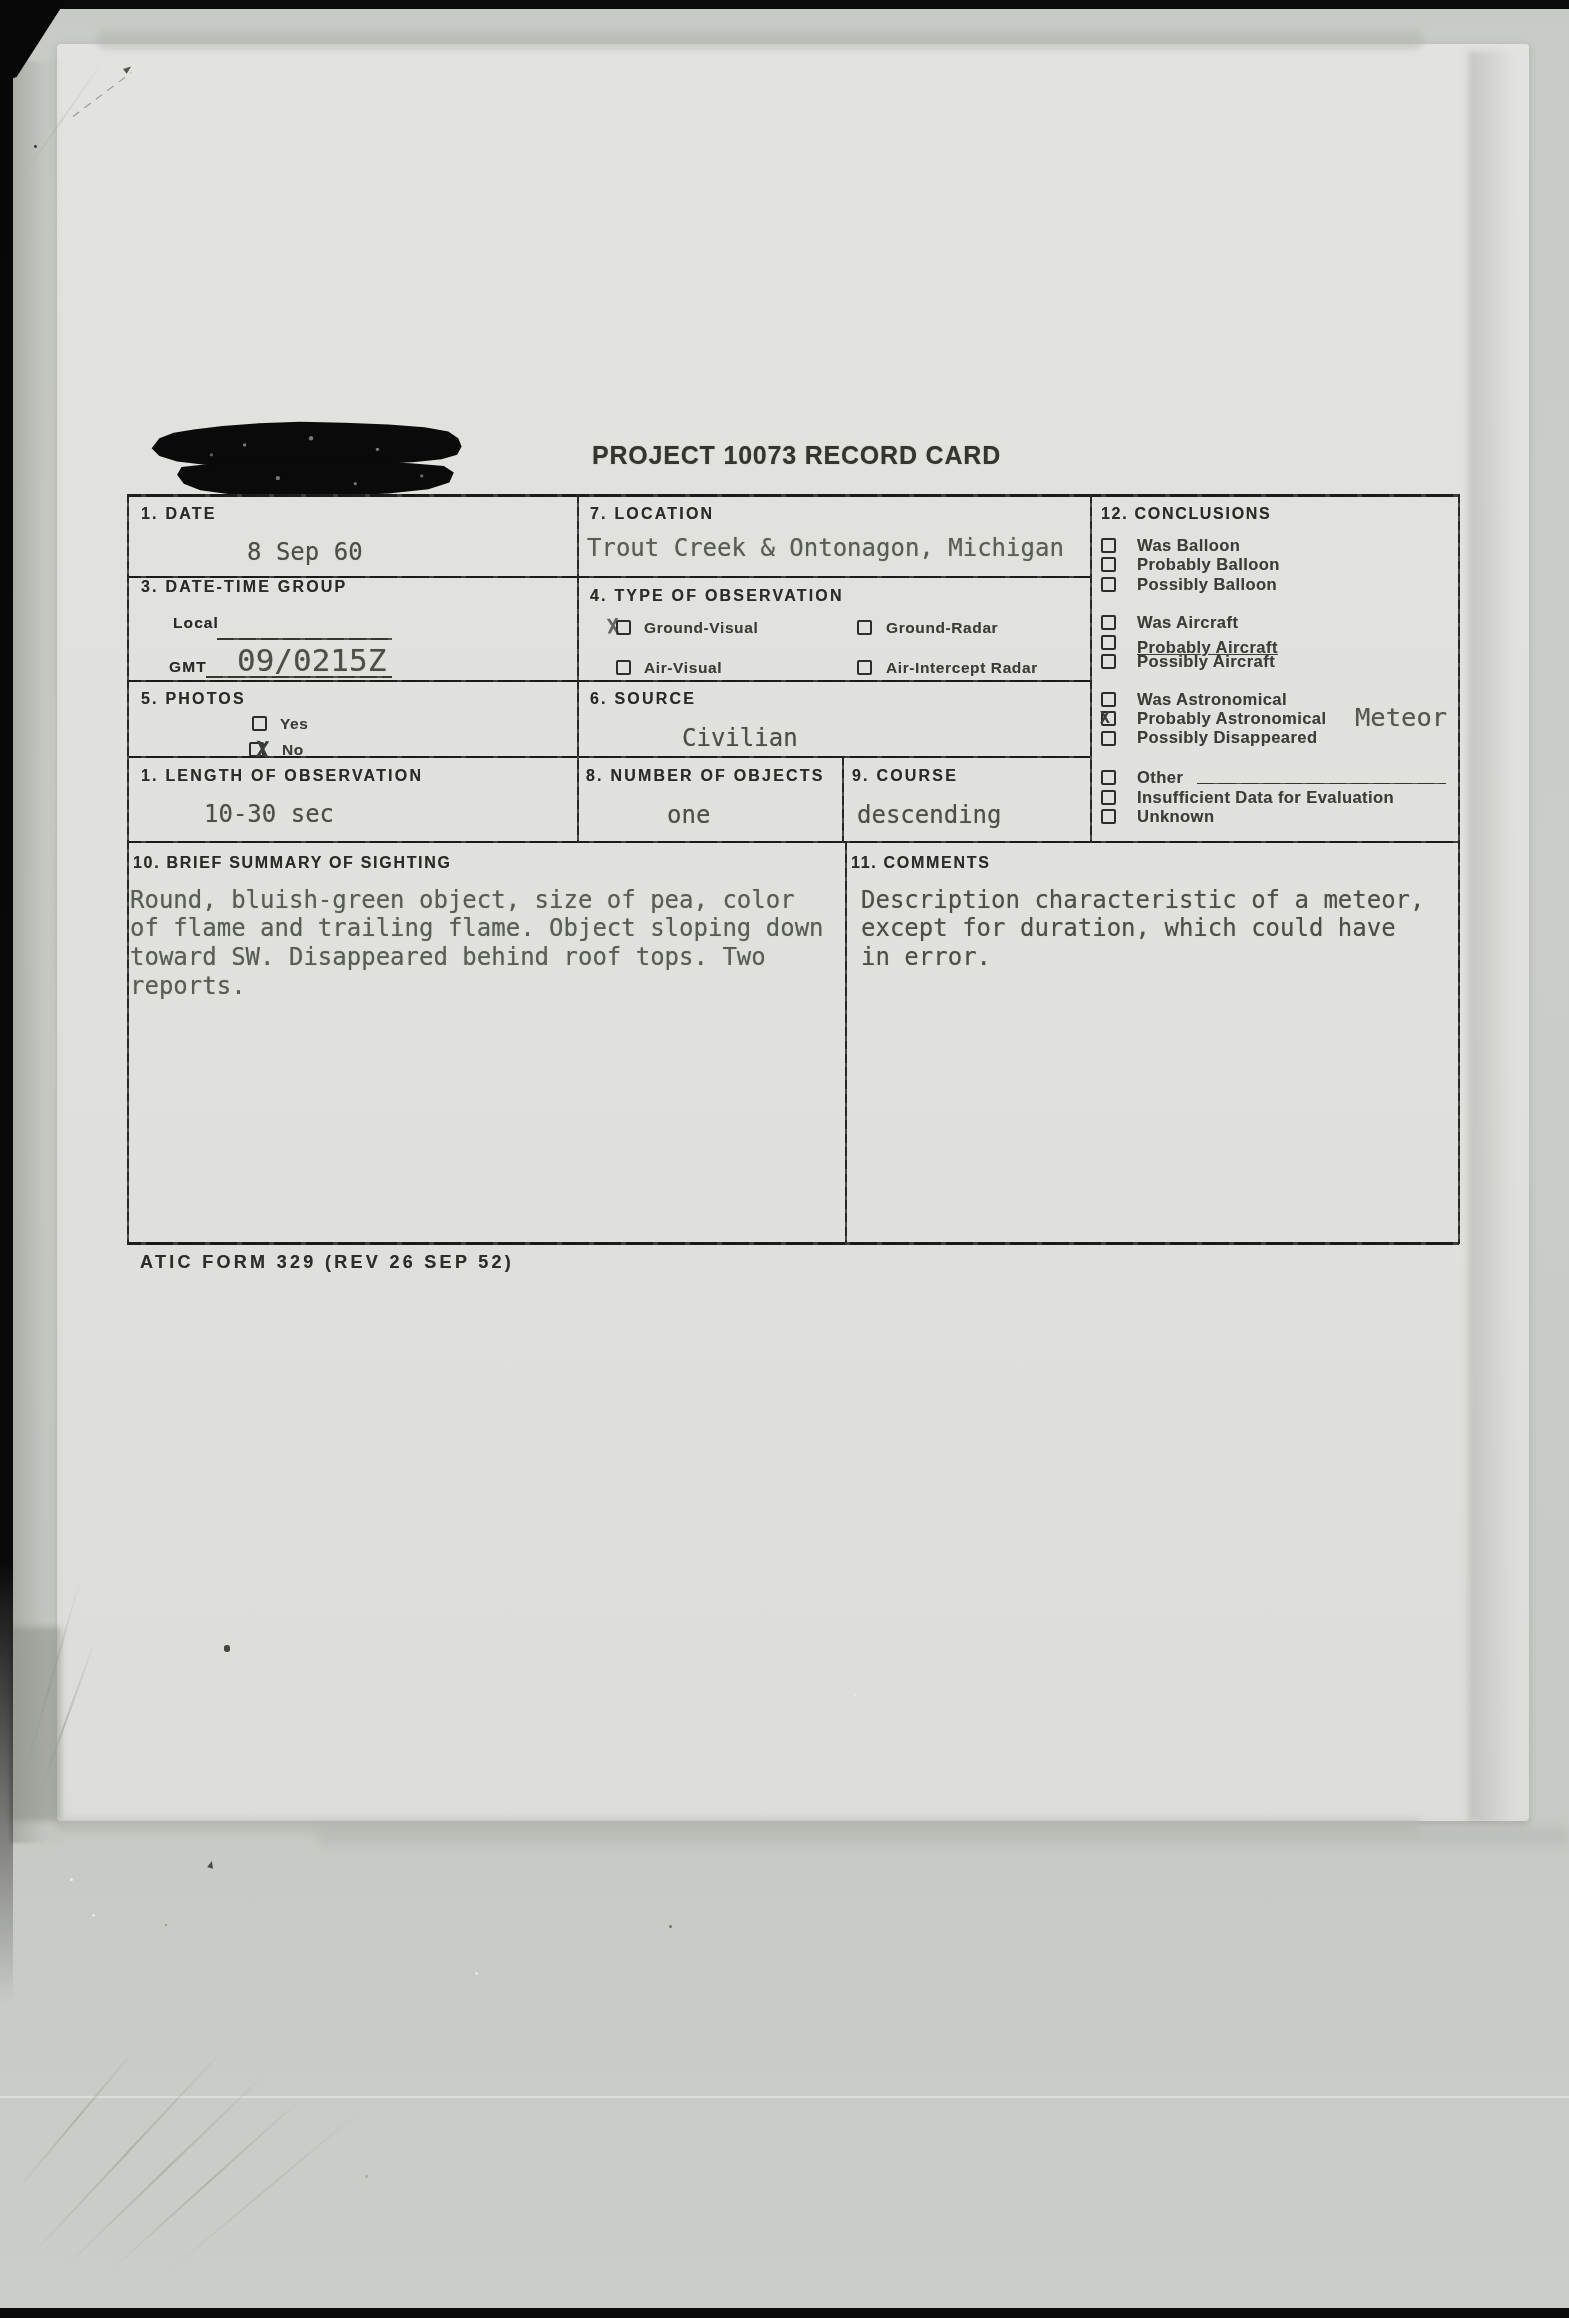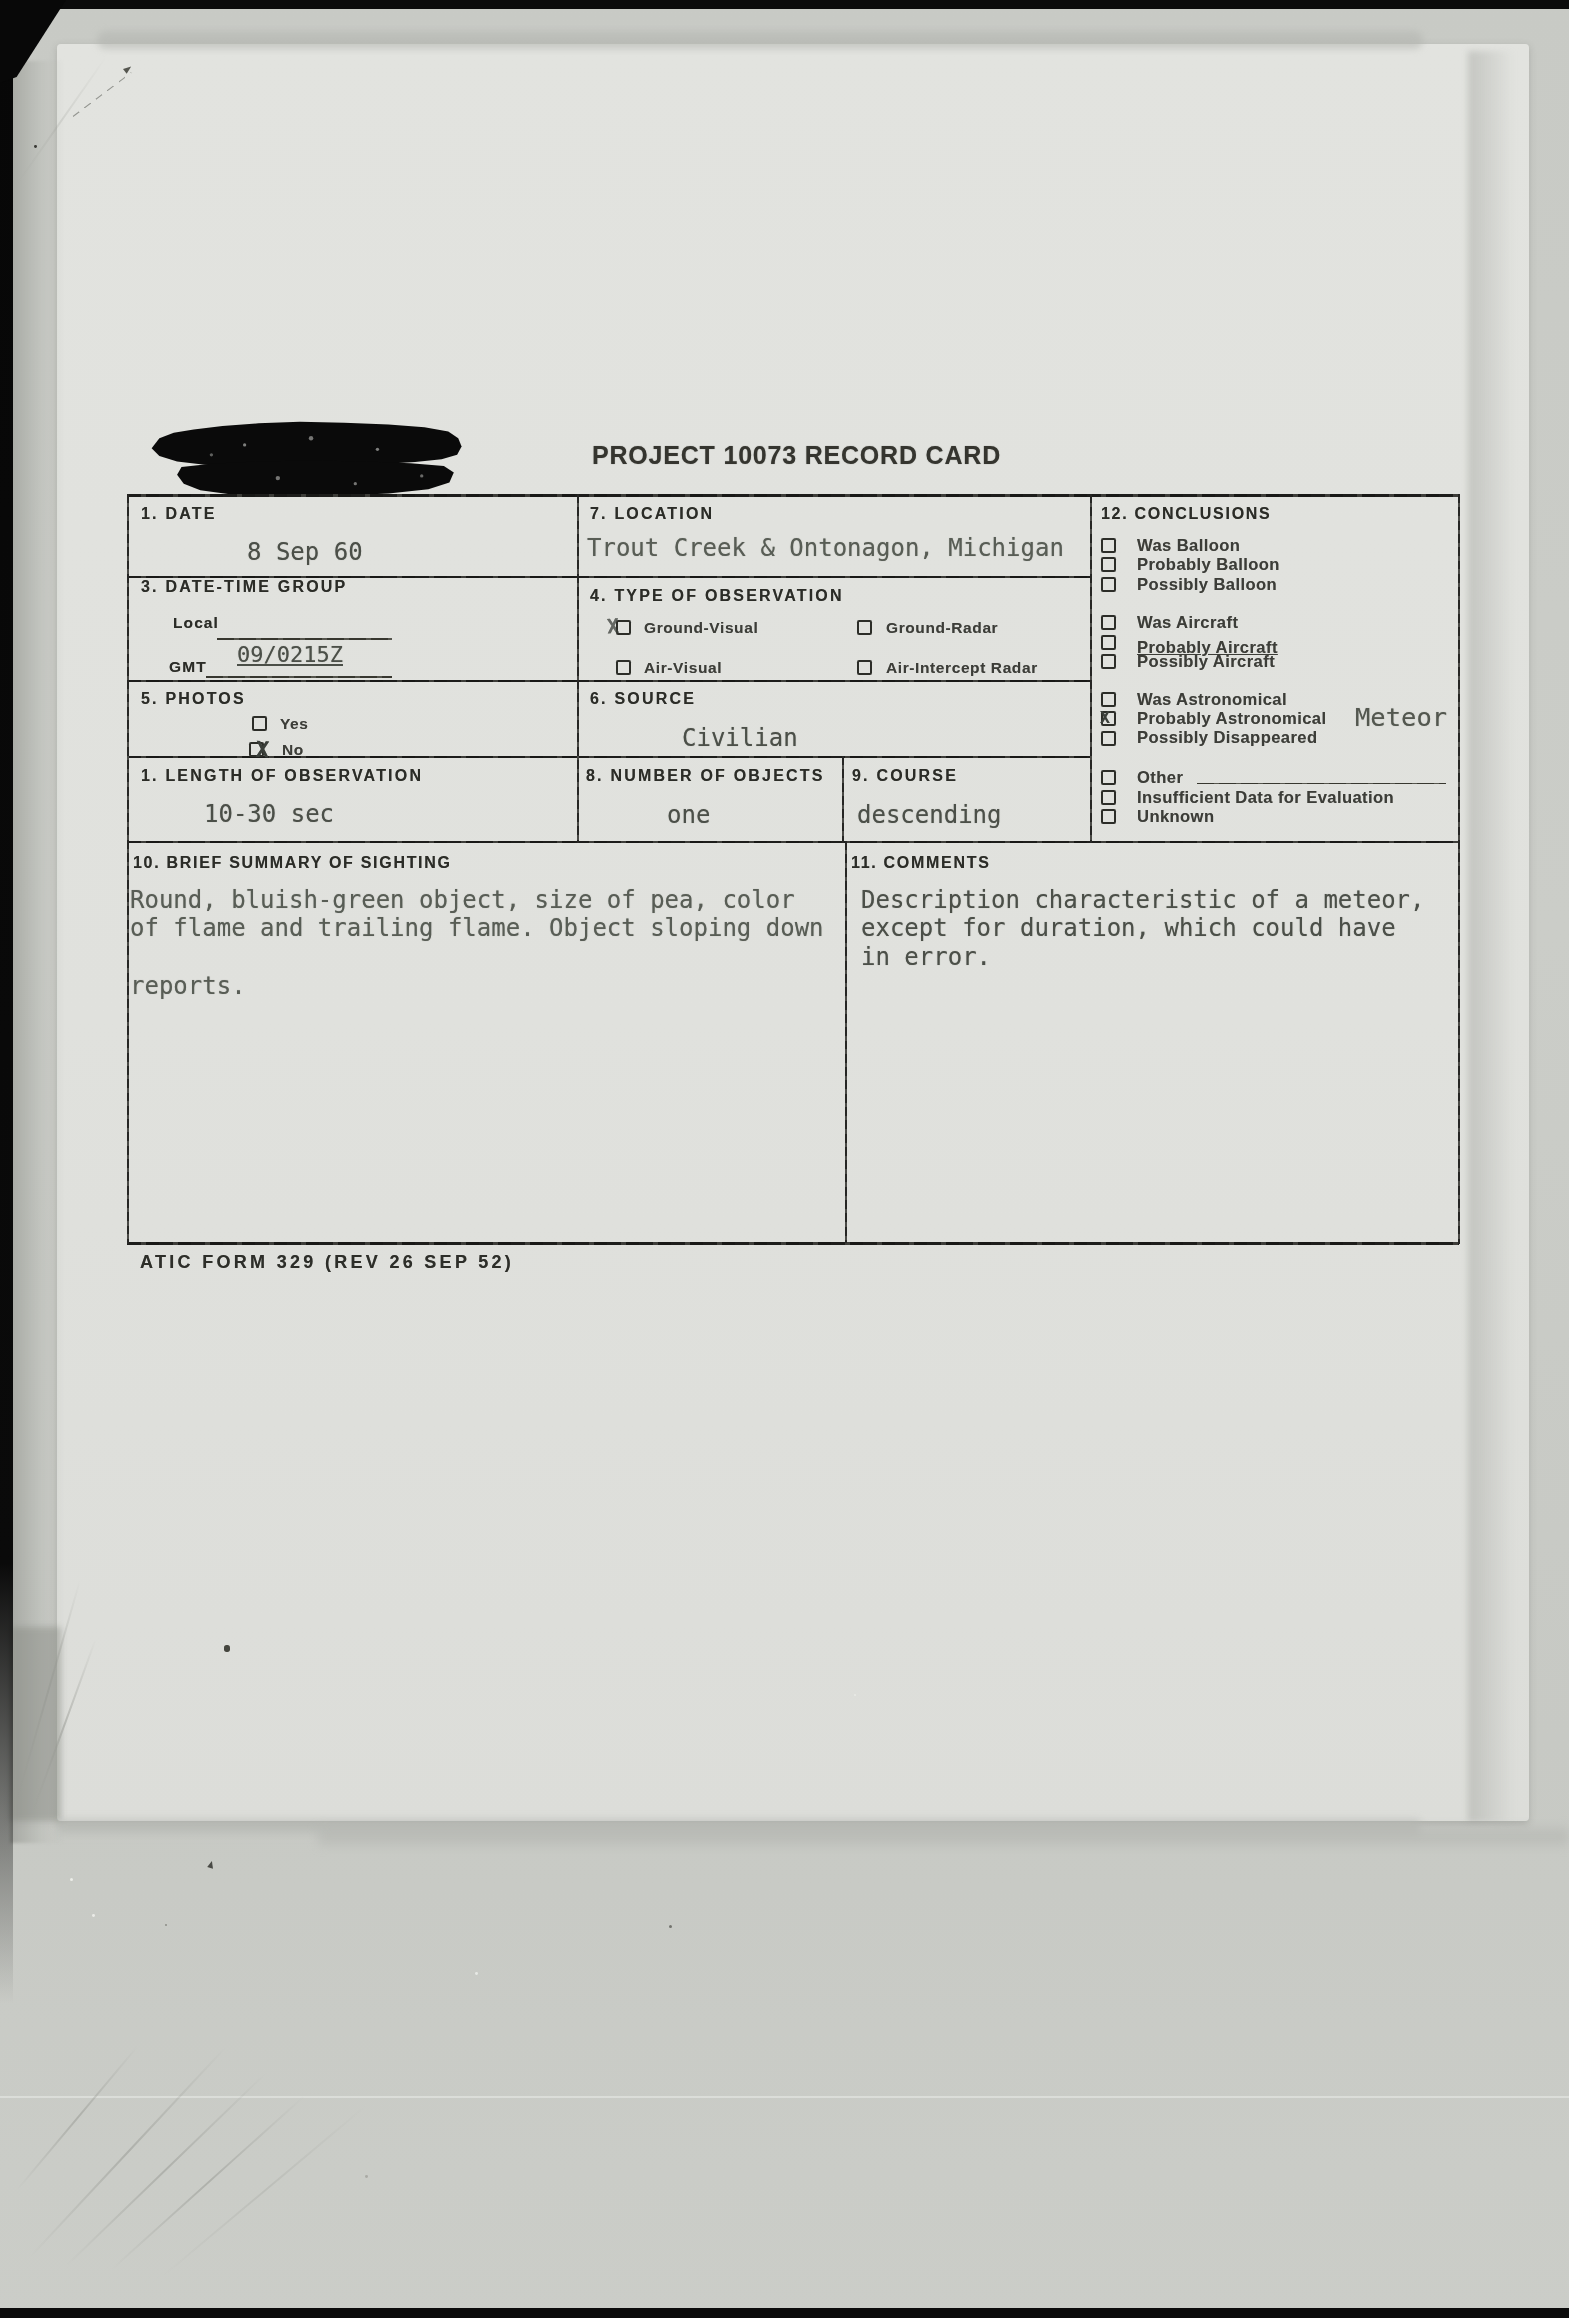--- a/index.html
+++ b/index.html
@@ -140,21 +140,21 @@
 
   <div class="pl" style="left:141px;top:505px;">1. DATE</div>
   <div class="tw" style="left:247px;top:538px;font-size:24px;">8 Sep 60</div>
   <div class="pl" style="left:590px;top:505px;">7. LOCATION</div>
   <div class="tw tw-soft" style="left:587px;top:534px;font-size:24px;">Trout Creek &amp; Ontonagon, Michigan</div>
 
   <div class="pl" style="left:141px;top:578px;">3. DATE-TIME GROUP</div>
   <div class="pl" style="left:173px;top:614px;font-size:15.5px;letter-spacing:1.1px;">Local</div>
   <div class="uline" style="left:217px;top:638px;width:175px;"></div>
   <div class="pl" style="left:169px;top:658px;font-size:15.5px;letter-spacing:1.1px;">GMT</div>
-  <div class="tw" style="left:237px;top:642px;font-size:22px;text-decoration:underline;">09/0215Z</div>
+  <div class="tw" style="left:237px;top:642px;font-size:31px;">09/0215Z</div>
   <div class="uline" style="left:206px;top:676px;width:186px;"></div>
 
   <div class="pl" style="left:590px;top:587px;">4. TYPE OF OBSERVATION</div>
 
   <div class="cbox" style="left:616px;top:620px;"></div>
   <div class="mk" style="left:607px;top:614px;font-size:20px;opacity:.75;transform:rotate(-4deg);">X</div>
   <div class="cl obs-label" style="left:644px;top:619px;">Ground-Visual</div>
 
   <div class="cbox" style="left:857px;top:620px;"></div>
   <div class="cl obs-label" style="left:886px;top:619px;">Ground-Radar</div>
@@ -180,20 +180,21 @@
 
   <div class="pl" style="left:586px;top:767px;">8. NUMBER OF OBJECTS</div>
   <div class="tw" style="left:667px;top:801px;font-size:24px;">one</div>
 
   <div class="pl" style="left:852px;top:767px;">9. COURSE</div>
   <div class="tw" style="left:857px;top:801px;font-size:24px;">descending</div>
 
   <div class="pl" style="left:133px;top:854px;letter-spacing:1.7px;">10. BRIEF SUMMARY OF SIGHTING</div>
   <div class="tw tw-soft" style="left:130px;top:886px;font-size:24px;">Round, bluish-green object, size of pea, color</div>
   <div class="tw tw-soft" style="left:130px;top:914px;font-size:24px;">of flame and trailing flame. Object sloping down</div>
+  <div class="tw tw-soft" style="left:130px;top:943px;font-size:24px;">toward SW. Disappeared behind roof tops. Two</div>
   <div class="tw tw-soft" style="left:130px;top:972px;font-size:24px;">reports.</div>
 
   <div class="pl" style="left:851px;top:854px;letter-spacing:1.7px;">11. COMMENTS</div>
   <div class="tw" style="left:861px;top:886px;font-size:24px;">Description characteristic of a meteor,</div>
   <div class="tw" style="left:861px;top:914px;font-size:24px;">except for duration, which could have</div>
   <div class="tw" style="left:861px;top:943px;font-size:24px;">in error.</div>
 
   <div class="pl" style="left:1101px;top:505px;letter-spacing:1.7px;">12. CONCLUSIONS</div>
 
   <div class="cbox" style="left:1101px;top:538px;"></div>

